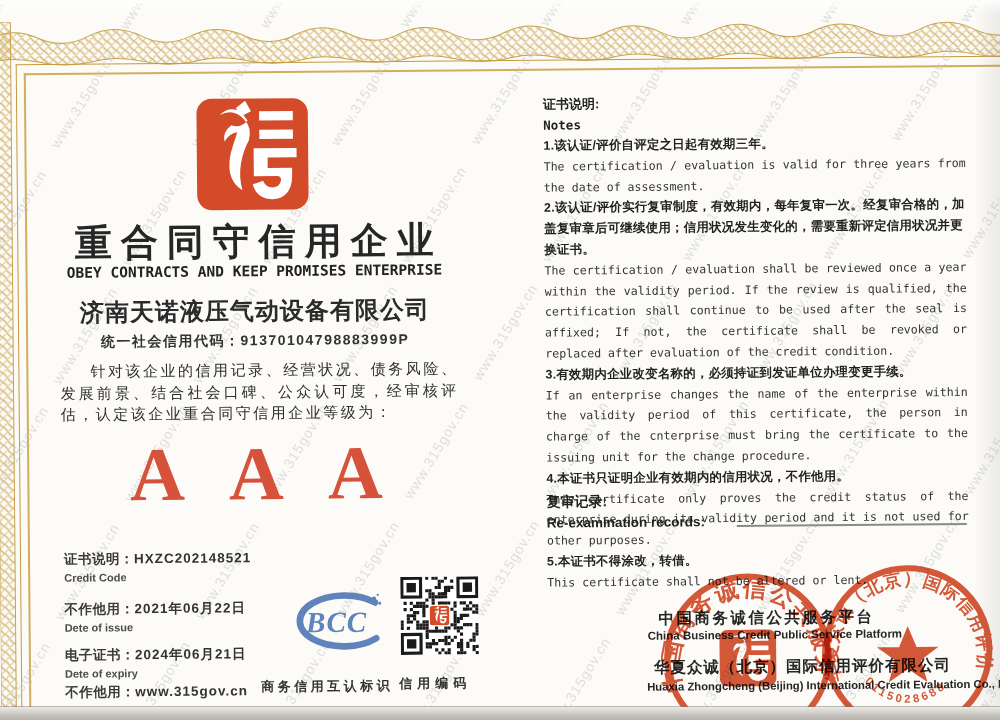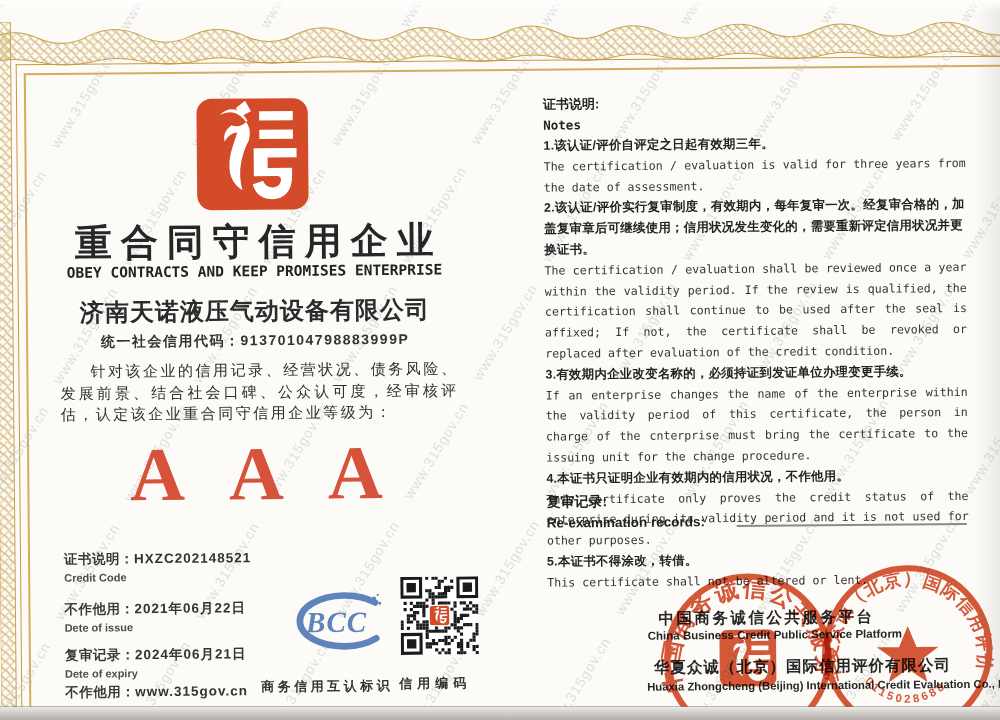--- a/index.html
+++ b/index.html
@@ -198,21 +198,21 @@
 
         <div class="field" style="top:546px">
           <div><span class="f-zh">证书说明：</span><span class="f-val">HXZC202148521</span></div>
           <div class="f-en">Credit Code</div>
         </div>
         <div class="field" style="top:596px">
           <div><span class="f-zh">不作他用：</span><span class="f-val">2021年06月22日</span></div>
           <div class="f-en">Dete of issue</div>
         </div>
         <div class="field" style="top:642px">
-          <div><span class="f-zh">复审记录：</span><span class="f-val">2024年06月21日</span></div>
+          <div><span class="f-zh">电子证书：</span><span class="f-val">2024年06月21日</span></div>
           <div class="f-en">Dete of expiry</div>
         </div>
         <div class="field" style="top:679px">
           <div><span class="f-zh">不作他用：</span><span class="f-val">www.315gov.cn</span></div>
           <div class="f-val2">www.creditbidding.org.cn</div>
         </div>
 
         <div class="bcc-box">
           <svg viewBox="0 0 110 70" width="104" height="66">
             <path d="M97 12 A 47 27 0 1 0 98 50" fill="none" style="stroke:var(--blue)" stroke-width="7" stroke-linecap="round"></path>

